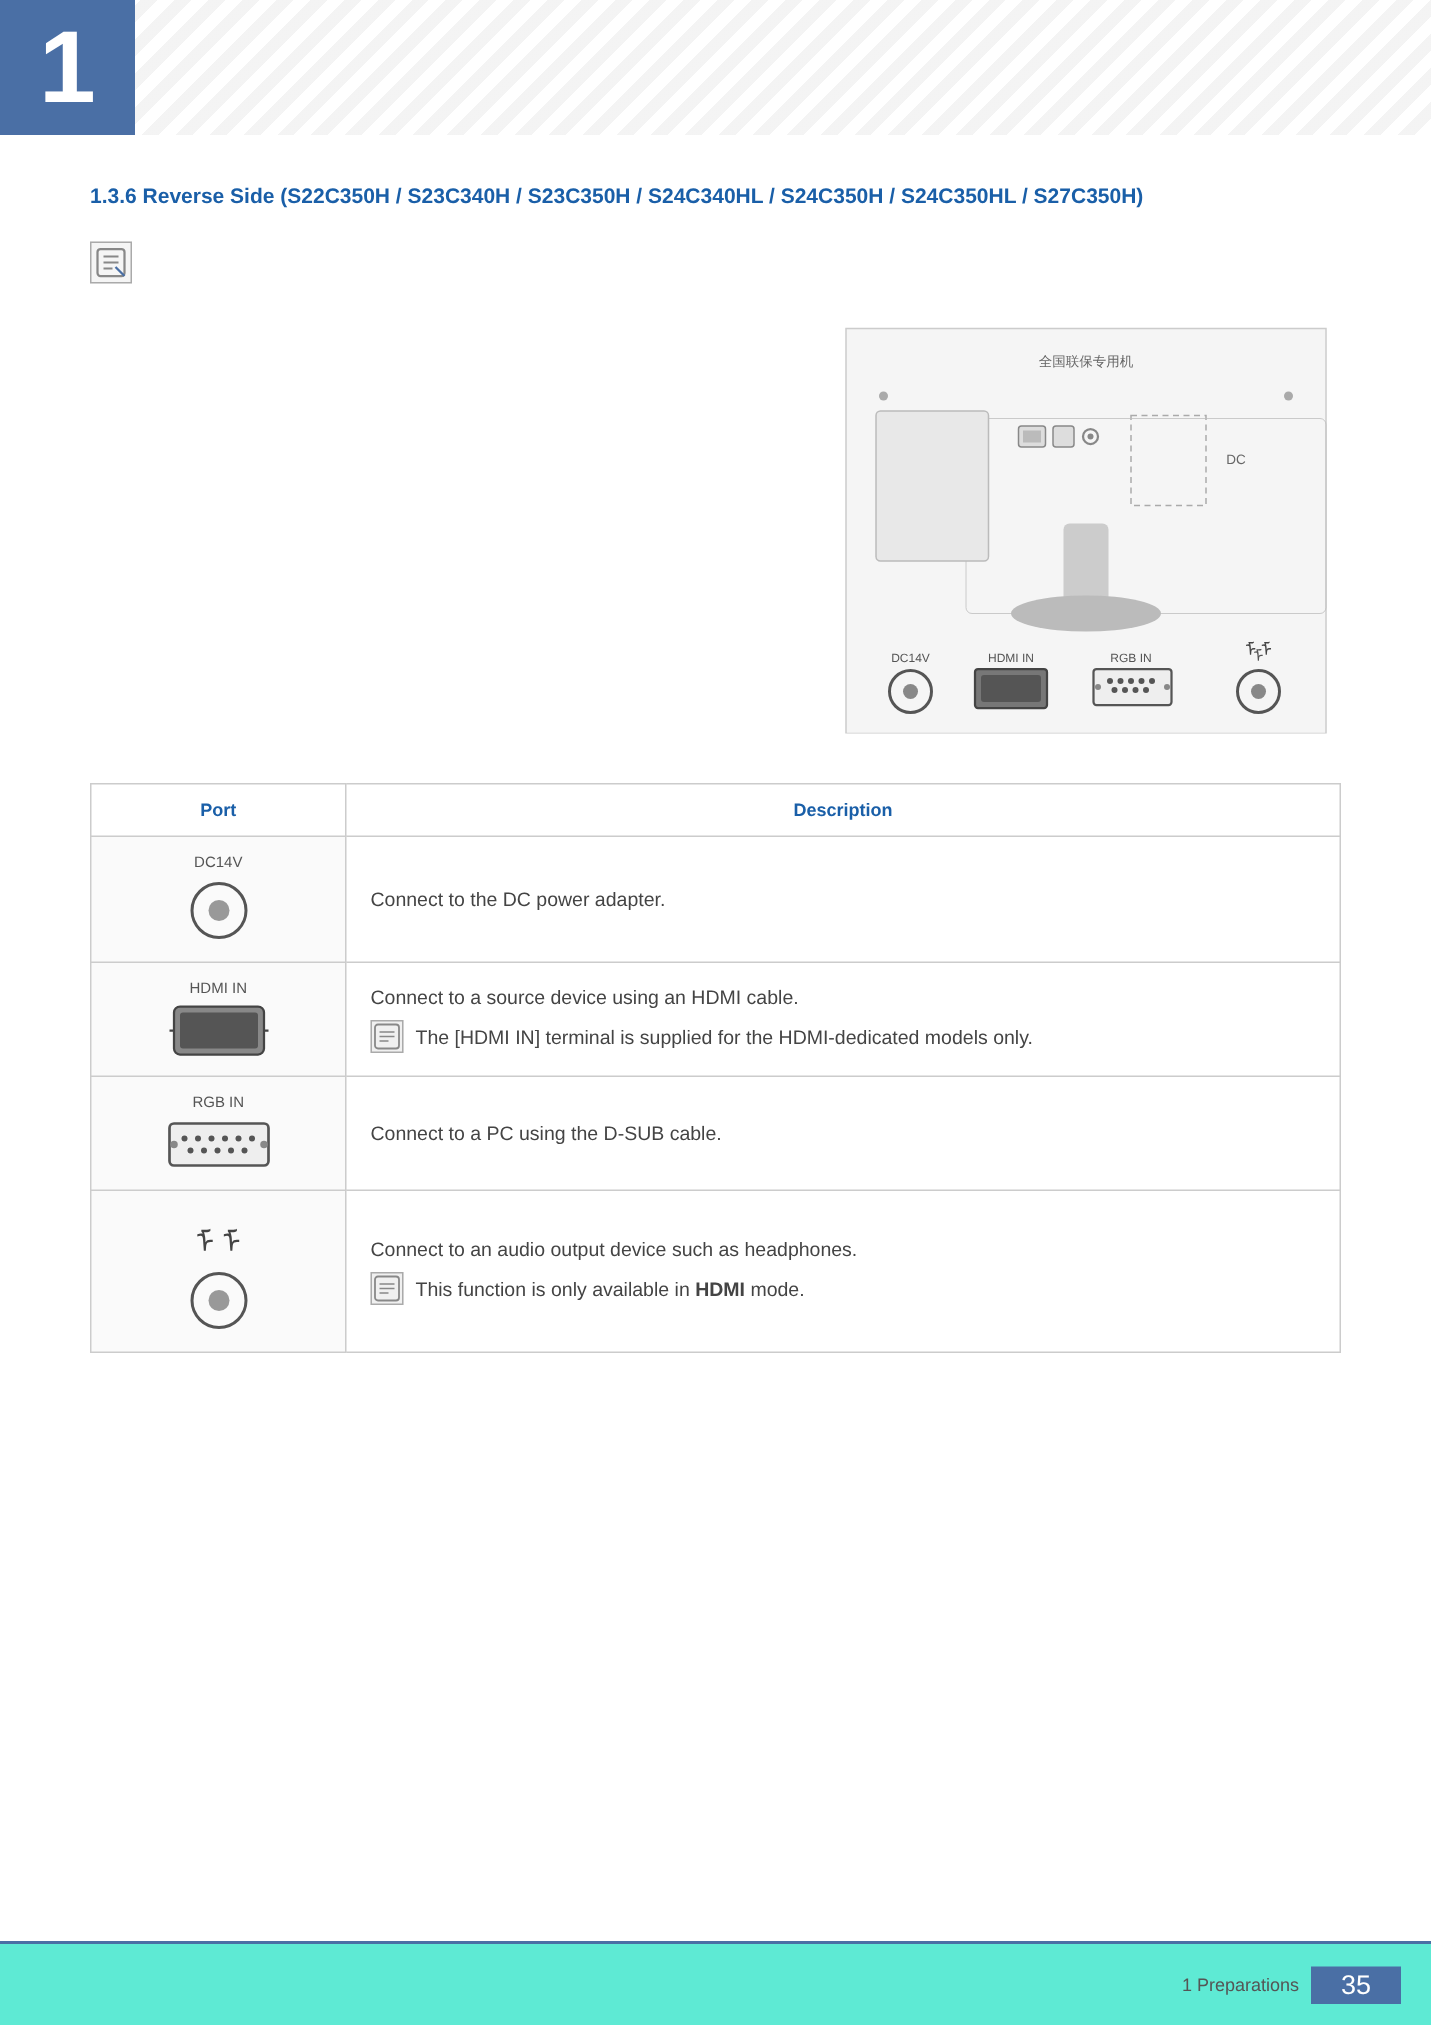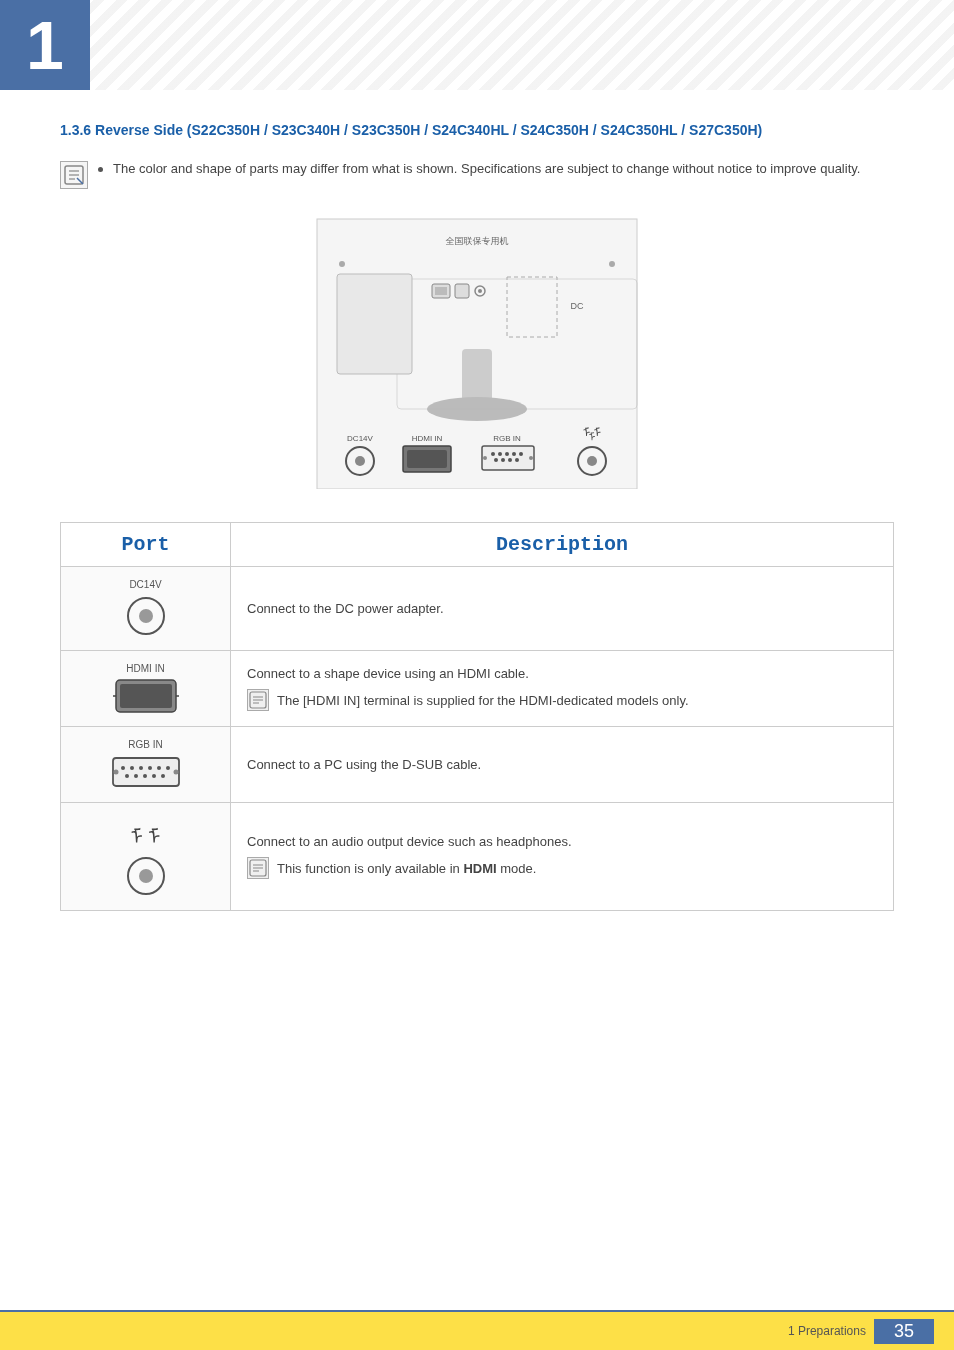--- a/index.html
+++ b/index.html
@@ -107,39 +107,38 @@
       border-radius: 50%;
       background: #555;
       margin-right: 10px;
       margin-top: 6px;
       flex-shrink: 0;
     }
 
     
     .monitor-diagram {
       display: flex;
-      justify-content: center;
+      justify-content: flex-end;
       margin: 20px 0 30px 0;
     }
 
     
     .port-table {
       width: 100%;
       border-collapse: collapse;
       margin-top: 20px;
     }
     .port-table th {
       color: #1a5fa8;
       font-weight: bold;
       text-align: center;
       padding: 10px 14px;
       border: 1px solid #ccc;
       background: #fff;
-      font-size: 20px;
-      font-family: Liberation Mono, monospace;
+      font-size: 12px;
     }
     .port-table td {
       border: 1px solid #ccc;
       padding: 12px 16px;
       vertical-align: middle;
       font-size: 13px;
       color: #444;
     }
     .port-table td.port-cell {
       text-align: center;
@@ -177,27 +176,27 @@
       flex-shrink: 0;
     }
     .bold-text { font-weight: bold; }
 
     
     .footer {
       position: absolute;
       bottom: 0;
       left: 0;
       right: 0;
-      height: 40px;
+      height: 56px;
       border-top: 2px solid #4a6fa5;
       display: flex;
       align-items: center;
       justify-content: flex-end;
       padding: 0 20px;
-      background: #fde047;
+      background: #5eead4;
     }
     .footer-text {
       font-size: 12px;
       color: #555;
       margin-right: 8px;
     }
     .footer-number {
       background: #4a6fa5;
       color: #fff;
       font-size: 18px;
@@ -227,24 +226,20 @@
       <div class="note-icon">
         <svg viewBox="0 0 22 22">
           <rect x="2" y="2" width="18" height="18" rx="2" fill="none" stroke="#888" stroke-width="1.5"></rect>
           <line x1="6" y1="7" x2="16" y2="7" stroke="#888" stroke-width="1.2"></line>
           <line x1="6" y1="11" x2="16" y2="11" stroke="#888" stroke-width="1.2"></line>
           <line x1="6" y1="15" x2="12" y2="15" stroke="#888" stroke-width="1.2"></line>
           <path d="M14 14 L20 20" stroke="#4a6fa5" stroke-width="1.5"></path>
         </svg>
       </div>
       <div class="note-content">
-        <div class="bullet-item">
-          <div class="bullet-dot"></div>
-          <span>The color and shape of parts may differ from what is shown. Specifications are subject to change without notice to improve quality.</span>
-        </div>
       </div>
     </div>
   </div>
 
   <div class="monitor-diagram">
     <div style="width:340px;">
       <svg viewBox="0 0 340 280" width="340" height="280">
 
         <rect x="10" y="10" width="320" height="270" fill="#f5f5f5" stroke="#ccc" stroke-width="1"></rect>
 
@@ -338,21 +333,21 @@
             <span class="port-label">HDMI IN</span>
             <svg width="70" height="36" viewBox="0 0 70 36">
               <rect x="5" y="2" width="60" height="32" rx="4" fill="#888" stroke="#444" stroke-width="1.5"></rect>
               <rect x="9" y="6" width="52" height="24" rx="2" fill="#555"></rect>
               <line x1="5" y1="18" x2="2" y2="18" stroke="#444" stroke-width="1.5"></line>
               <line x1="65" y1="18" x2="68" y2="18" stroke="#444" stroke-width="1.5"></line>
             </svg>
           </div>
         </td>
         <td class="desc-cell">
-          <span>Connect to a shape device using an HDMI cable.</span>
+          <span>Connect to a source device using an HDMI cable.</span>
           <div class="desc-note-row">
             <div class="small-note-icon">
               <svg width="18" height="18" viewBox="0 0 18 18">
                 <rect x="1" y="1" width="16" height="16" rx="2" fill="none" stroke="#888" stroke-width="1.2"></rect>
                 <line x1="4" y1="6" x2="14" y2="6" stroke="#888" stroke-width="1"></line>
                 <line x1="4" y1="9" x2="14" y2="9" stroke="#888" stroke-width="1"></line>
                 <line x1="4" y1="12" x2="10" y2="12" stroke="#888" stroke-width="1"></line>
               </svg>
             </div>
             <span>The [HDMI IN] terminal is supplied for the HDMI-dedicated models only.</span>

